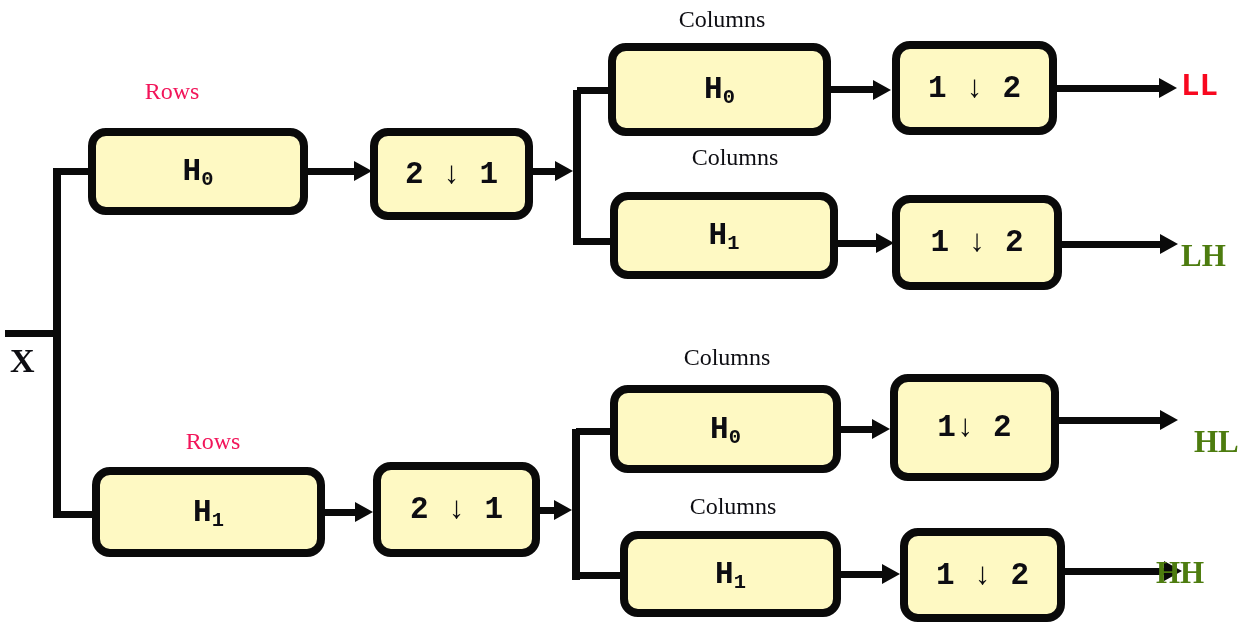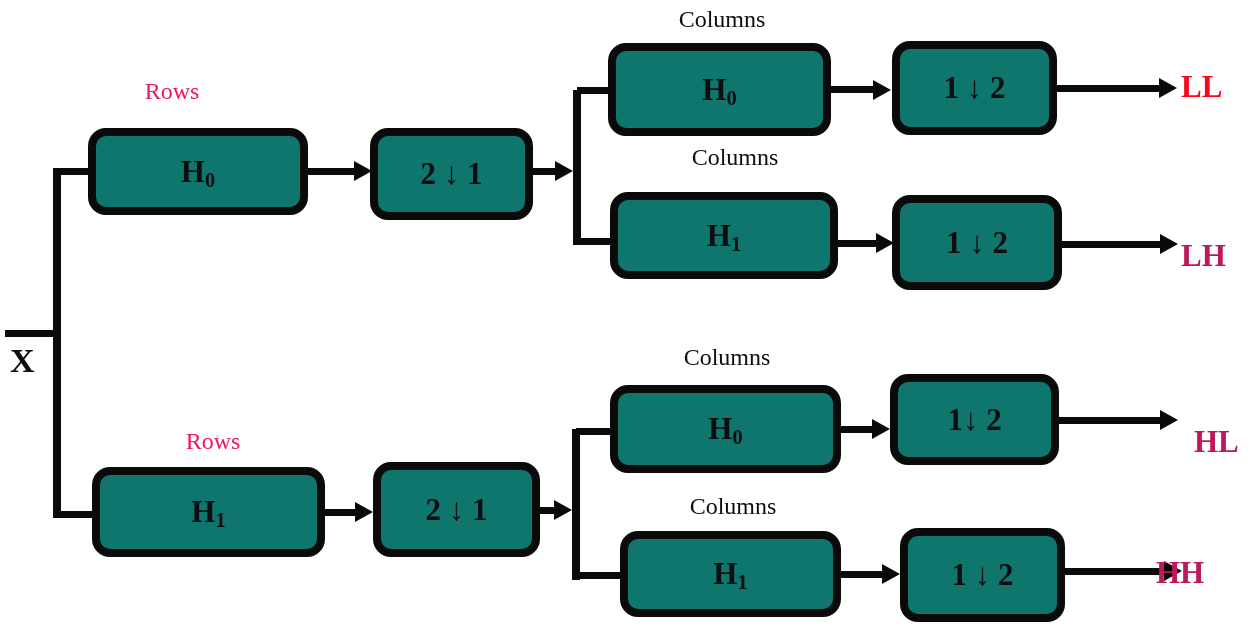--- a/index.html
+++ b/index.html
@@ -31,28 +31,29 @@
     width: 0; height: 0;
     border-style: solid;
     border-width: 10px 0 10px 18px;
     border-color: transparent transparent transparent var(--line);
   }
   
   .stage {
     position: absolute;
     border: 8px solid var(--line);
     border-radius: 18px;
-    background: #0f766e;
+    background: #fef9c3;
     display: flex;
     align-items: center;
     justify-content: center;
     font-size: 31px;
     font-weight: bold;
     color: #0d0d12;
     white-space: nowrap;
+    font-family: Liberation Mono, monospace;
   }
   .stage sub {
     font-size: 0.66em;
     line-height: 0;
     vertical-align: -0.22em;
     font-weight: bold;
   }
   
   .lbl {
     position: absolute;
@@ -60,25 +61,25 @@
     color: #0d0d12;
     white-space: nowrap;
     line-height: 1.1;
   }
   .lbl.centered { transform: translateX(-50%); }
   .lbl.red { color: var(--accent-rows); }
   .out-lbl {
     position: absolute;
     font-size: 31px;
     font-weight: bold;
-    color: #be185d;
+    color: #4d7c0f;
     white-space: nowrap;
     line-height: 1.05;
   }
-  .out-lbl.red { color: var(--accent-ll); }
+  .out-lbl.red { color: var(--accent-ll); font-family: Liberation Mono, monospace; }
   .input-lbl {
     position: absolute;
     font-size: 34px;
     font-weight: bold;
     color: #0d0d12;
     line-height: 1;
   }
 </style>
 </head>
 <body>
@@ -154,21 +155,21 @@
   <div class="stage" style="left:92px;  top:467px; width:233px; height:90px;">
     <span><span>H</span><sub>1</sub></span>
   </div>
   <div class="stage" style="left:373px; top:462px; width:167px; height:95px;">
     <span>2 ↓ 1</span>
   </div>
 
   <div class="stage" style="left:610px; top:385px; width:231px; height:88px;">
     <span><span>H</span><sub>0</sub></span>
   </div>
-  <div class="stage" style="left:890px; top:374px; width:169px; height:91px;">
+  <div class="stage" style="left:890px; top:374px; width:169px; height:107px;">
     <span>1↓ 2</span>
   </div>
 
   <div class="stage" style="left:620px; top:531px; width:221px; height:86px;">
     <span><span>H</span><sub>1</sub></span>
   </div>
   <div class="stage" style="left:900px; top:528px; width:165px; height:94px;">
     <span>1 ↓ 2</span>
   </div>
 

